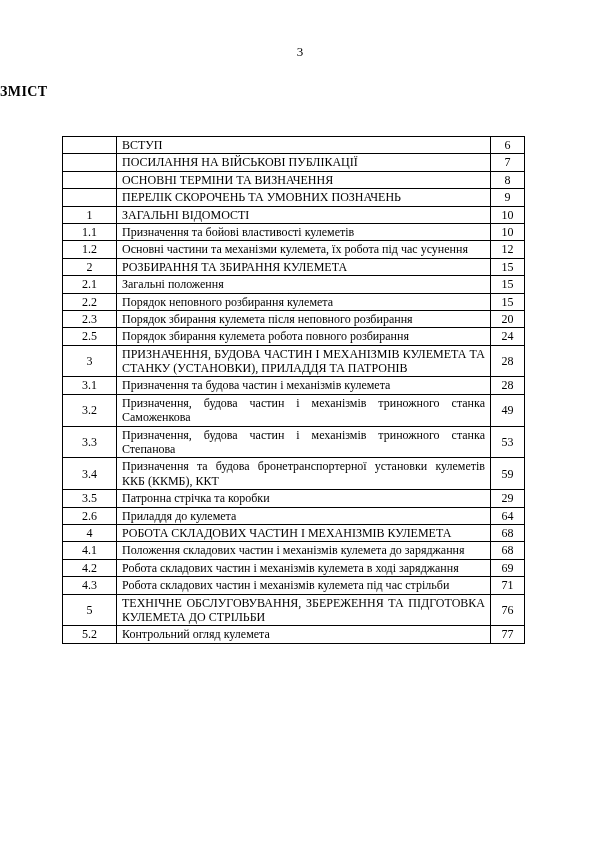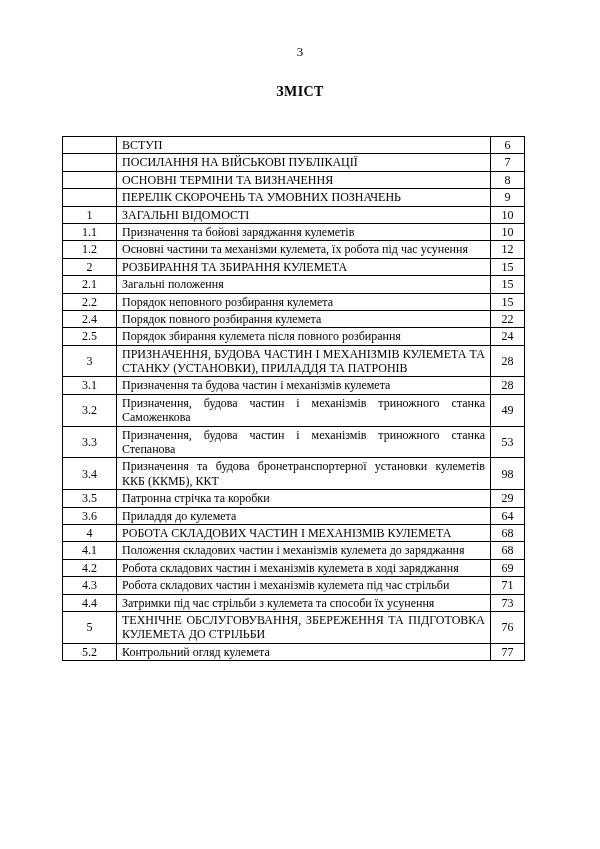--- a/index.html
+++ b/index.html
@@ -14,21 +14,21 @@
     font-family: "Liberation Serif", serif;
     position: relative;
     overflow: hidden;
   }
   .page-number {
     text-align: center;
     padding-top: 44px;
     font-size: 13px;
   }
   .doc-title {
-    text-align: center;
+    text-align: left;
     margin-top: 24px;
     font-size: 14px;
     font-weight: bold;
     letter-spacing: 0.4px;
   }
   table.toc {
     border-collapse: collapse;
     margin: 36px 0 4px 62px;
     width: 462px;
     table-layout: fixed;
@@ -82,21 +82,21 @@
         <td class="title">ПЕРЕЛІК СКОРОЧЕНЬ ТА УМОВНИХ ПОЗНАЧЕНЬ</td>
         <td class="pg">9</td>
       </tr>
       <tr>
         <td class="num">1</td>
         <td class="title">ЗАГАЛЬНІ ВІДОМОСТІ</td>
         <td class="pg">10</td>
       </tr>
       <tr>
         <td class="num">1.1</td>
-        <td class="title">Призначення та бойові заряджання кулеметів</td>
+        <td class="title">Призначення та бойові властивості кулеметів</td>
         <td class="pg">10</td>
       </tr>
       <tr>
         <td class="num">1.2</td>
         <td class="title">Основні частини та механізми кулемета, їх робота під час усунення</td>
         <td class="pg">12</td>
       </tr>
       <tr>
         <td class="num">2</td>
         <td class="title">РОЗБИРАННЯ ТА ЗБИРАННЯ КУЛЕМЕТА</td>
@@ -106,27 +106,27 @@
         <td class="num">2.1</td>
         <td class="title">Загальні положення</td>
         <td class="pg">15</td>
       </tr>
       <tr>
         <td class="num">2.2</td>
         <td class="title">Порядок неповного розбирання кулемета</td>
         <td class="pg">15</td>
       </tr>
       <tr>
-        <td class="num">2.4</td>
-        <td class="title">Порядок повного розбирання кулемета</td>
-        <td class="pg">22</td>
+        <td class="num">2.3</td>
+        <td class="title">Порядок збирання кулемета після неповного розбирання</td>
+        <td class="pg">20</td>
       </tr>
       <tr>
         <td class="num">2.5</td>
-        <td class="title">Порядок збирання кулемета після повного розбирання</td>
+        <td class="title">Порядок збирання кулемета робота повного розбирання</td>
         <td class="pg">24</td>
       </tr>
       <tr>
         <td class="num">3</td>
         <td class="title">ПРИЗНАЧЕННЯ, БУДОВА ЧАСТИН І МЕХАНІЗМІВ КУЛЕМЕТА ТА СТАНКУ (УСТАНОВКИ), ПРИЛАДДЯ ТА ПАТРОНІВ</td>
         <td class="pg">28</td>
       </tr>
       <tr>
         <td class="num">3.1</td>
         <td class="title">Призначення та будова частин і механізмів кулемета</td>
@@ -138,29 +138,29 @@
         <td class="pg">49</td>
       </tr>
       <tr>
         <td class="num">3.3</td>
         <td class="title">Призначення, будова частин і механізмів триножного станка Степанова</td>
         <td class="pg">53</td>
       </tr>
       <tr>
         <td class="num">3.4</td>
         <td class="title">Призначення та будова бронетранспортерної установки кулеметів ККБ (ККМБ), ККТ</td>
-        <td class="pg">98</td>
+        <td class="pg">59</td>
       </tr>
       <tr>
         <td class="num">3.5</td>
         <td class="title">Патронна стрічка та коробки</td>
         <td class="pg">29</td>
       </tr>
       <tr>
-        <td class="num">3.6</td>
+        <td class="num">2.6</td>
         <td class="title">Приладдя до кулемета</td>
         <td class="pg">64</td>
       </tr>
       <tr>
         <td class="num">4</td>
         <td class="title">РОБОТА СКЛАДОВИХ ЧАСТИН І МЕХАНІЗМІВ КУЛЕМЕТА</td>
         <td class="pg">68</td>
       </tr>
       <tr>
         <td class="num">4.1</td>
@@ -171,25 +171,20 @@
         <td class="num">4.2</td>
         <td class="title">Робота складових частин і механізмів кулемета в ході заряджання</td>
         <td class="pg">69</td>
       </tr>
       <tr>
         <td class="num">4.3</td>
         <td class="title">Робота складових частин і механізмів кулемета під час стрільби</td>
         <td class="pg">71</td>
       </tr>
       <tr>
-        <td class="num">4.4</td>
-        <td class="title">Затримки під час стрільби з кулемета та способи їх усунення</td>
-        <td class="pg">73</td>
-      </tr>
-      <tr>
         <td class="num">5</td>
         <td class="title">ТЕХНІЧНЕ ОБСЛУГОВУВАННЯ, ЗБЕРЕЖЕННЯ ТА ПІДГОТОВКА КУЛЕМЕТА ДО СТРІЛЬБИ</td>
         <td class="pg">76</td>
       </tr>
       <tr>
         <td class="num">5.2</td>
         <td class="title">Контрольний огляд кулемета</td>
         <td class="pg">77</td>
       </tr>
     </tbody>

